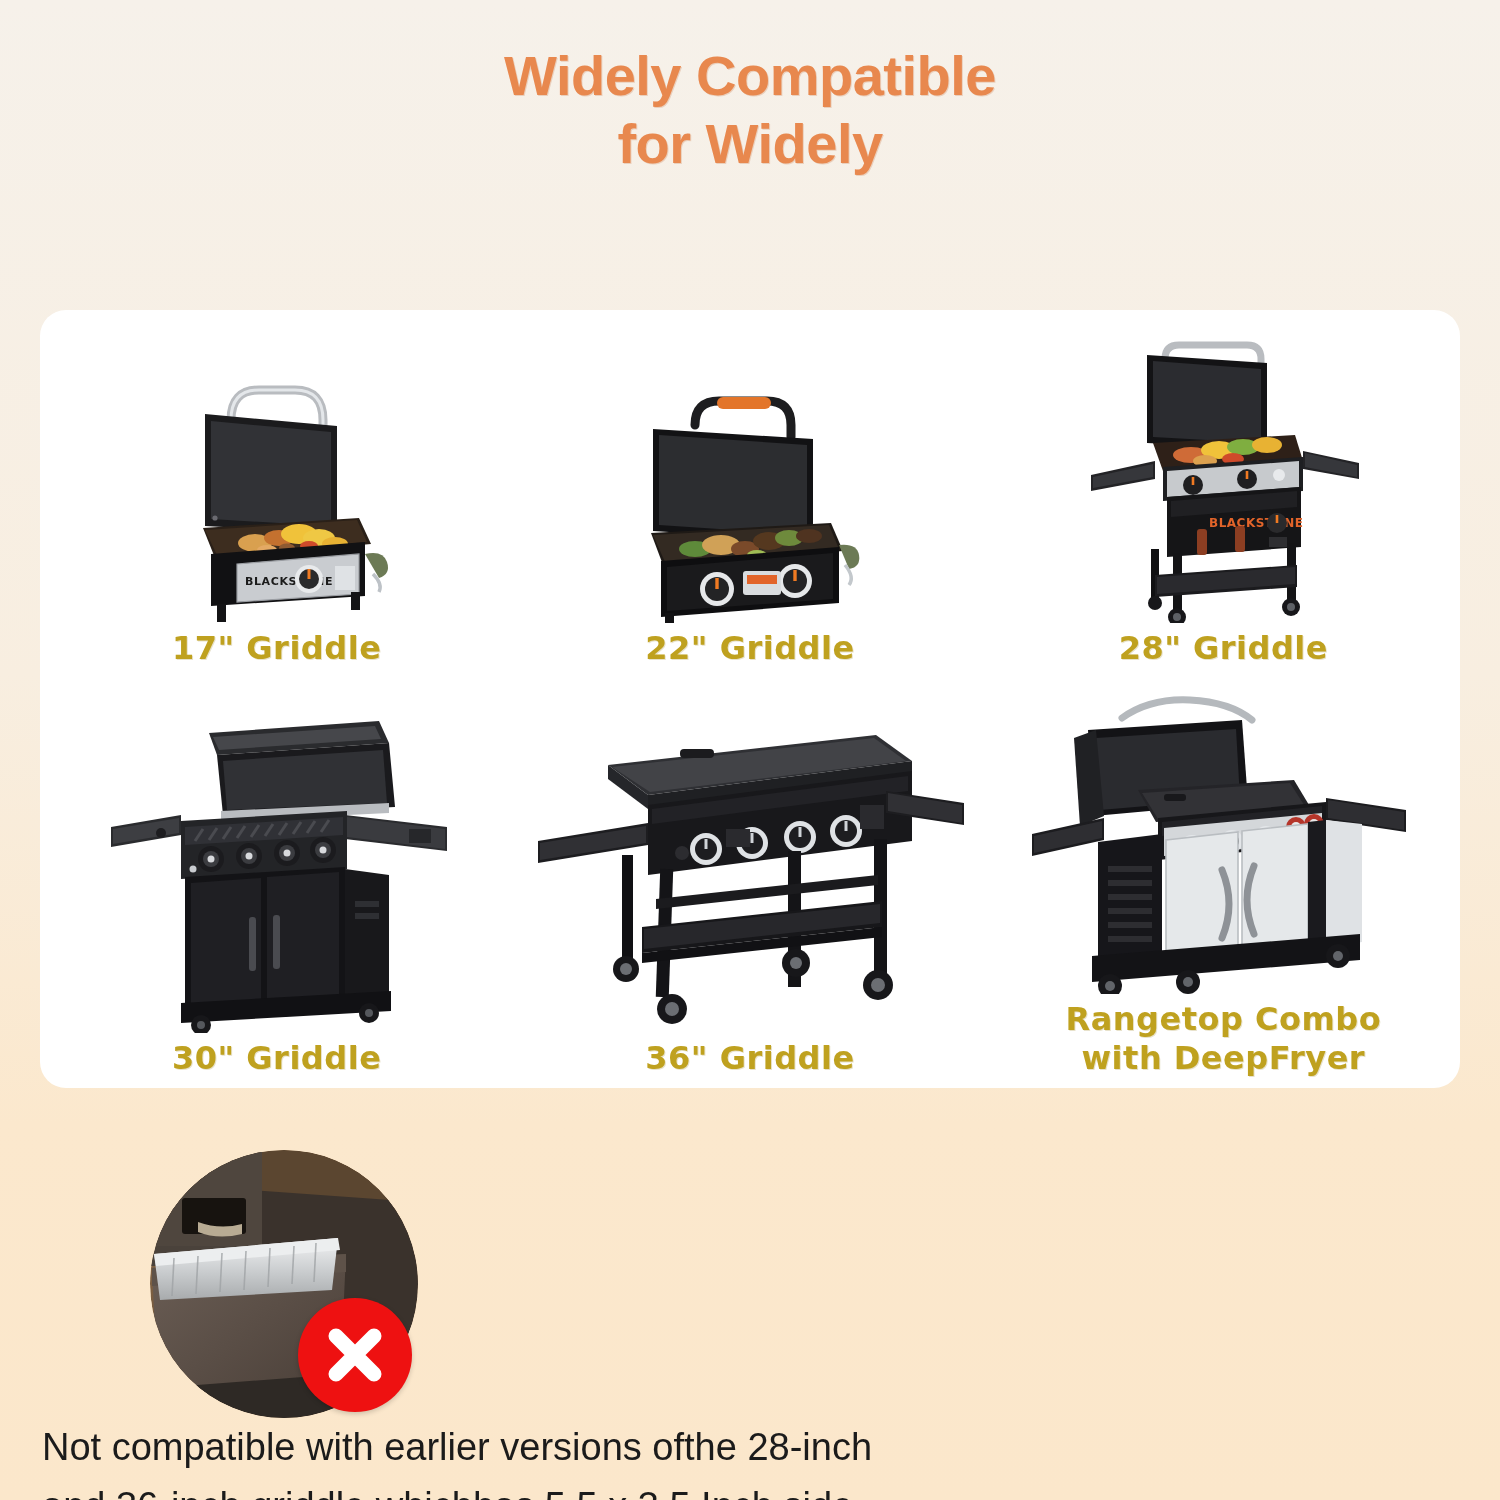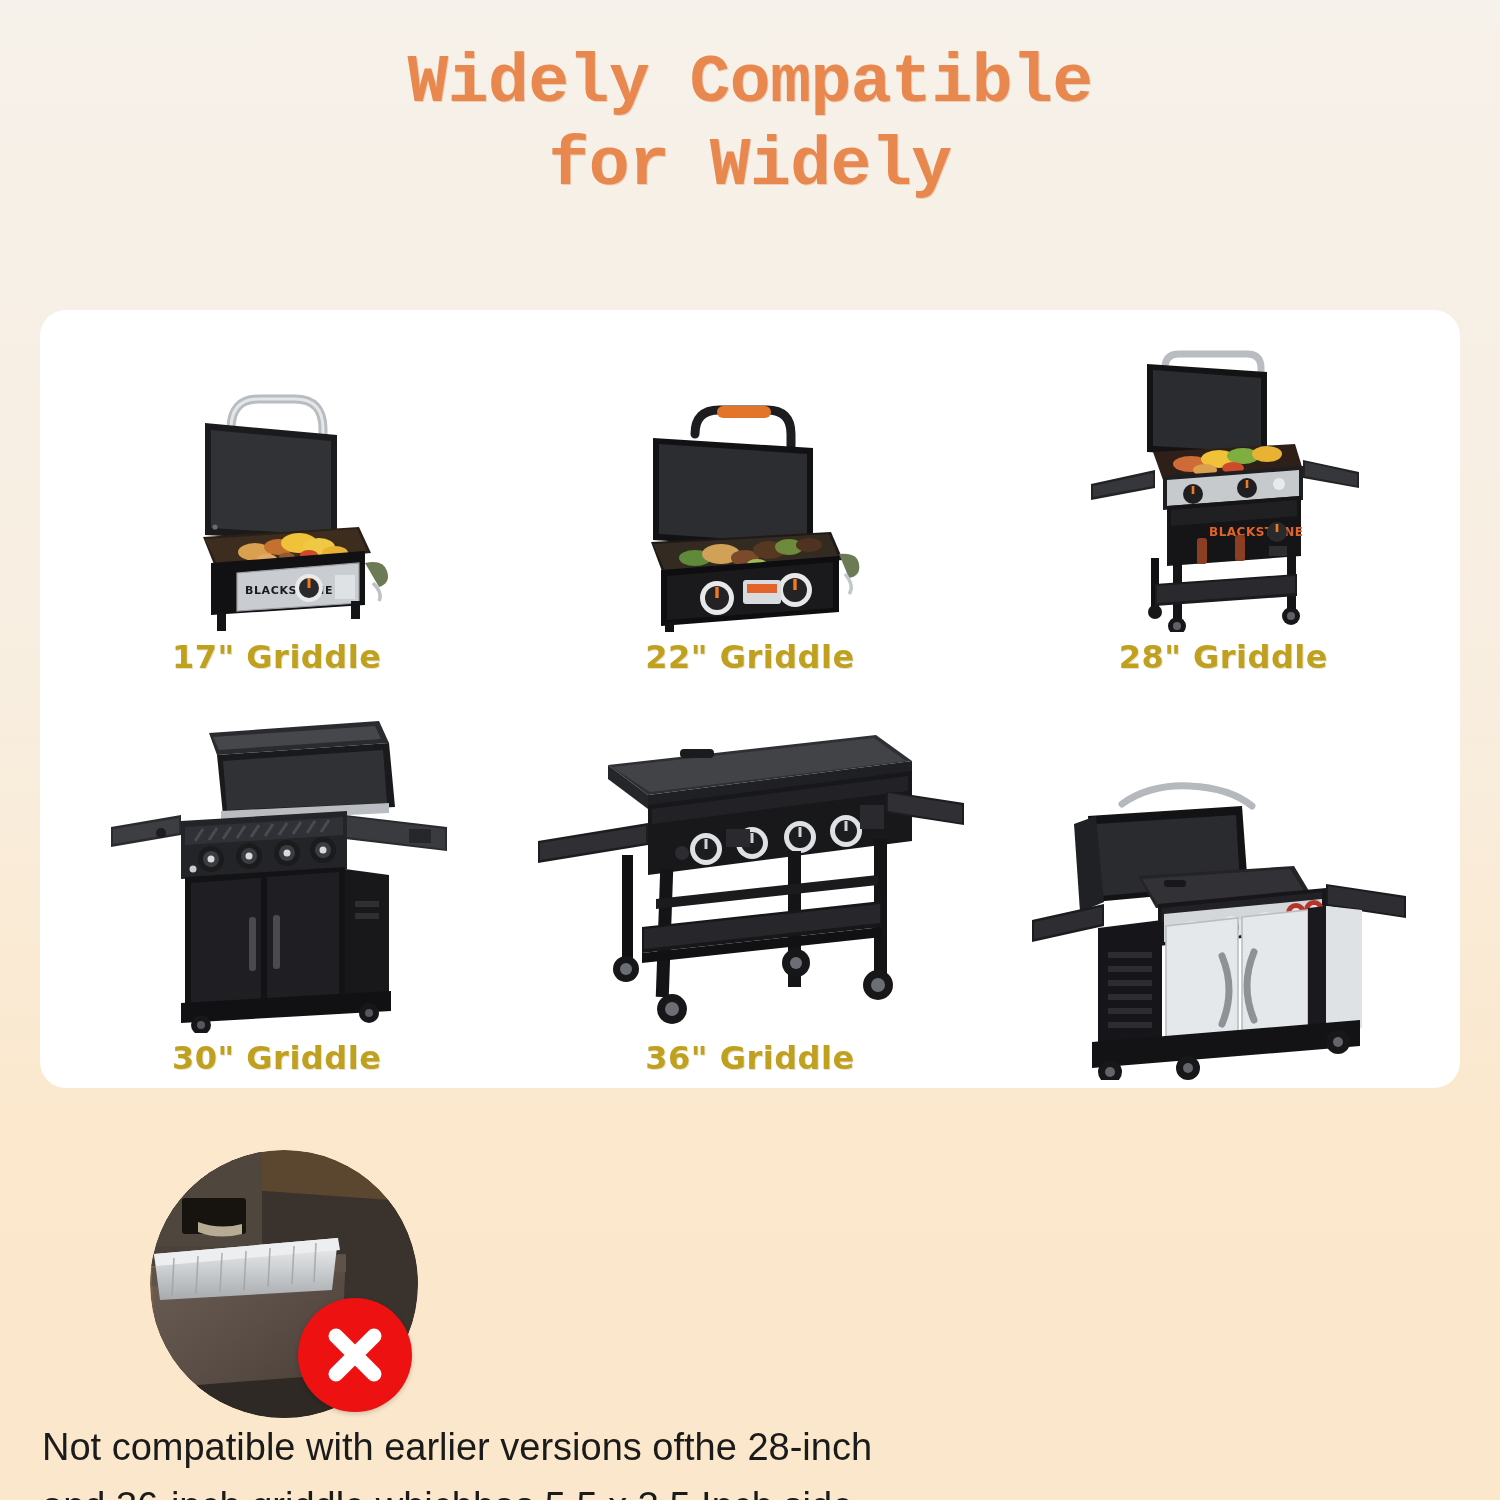--- a/index.html
+++ b/index.html
@@ -11,23 +11,23 @@
     overflow: hidden;
   }
 
   
   .title-wrap {
     width: 100%;
     padding-top: 42px;
     text-align: center;
   }
   .title-line {
-    font-family: Liberation Mono, monospace;
+    font-family: Liberation Sans, sans-serif;
     font-weight: bold;
-    font-size: 68px;
+    font-size: 56px;
     line-height: 1.22;
     letter-spacing: -0.5px;
     color: #E8884E;
     text-shadow: 1px 1px 0 rgba(200,110,60,.25);
   }
 
   
   .card {
     position: absolute;
     left: 40px;
@@ -448,20 +448,22 @@
 
           <path d="M66 262 L334 240 L334 266 L66 288 Z" fill="#131316"></path>
           <circle cx="84" cy="292" r="12" fill="#17171a"></circle>
             <circle cx="84" cy="292" r="5" fill="#62656a"></circle>
           <circle cx="162" cy="288" r="12" fill="#17171a"></circle>
             <circle cx="162" cy="288" r="5" fill="#62656a"></circle>
           <circle cx="312" cy="262" r="12" fill="#17171a"></circle>
             <circle cx="312" cy="262" r="5" fill="#62656a"></circle>
         </svg>
       </div>
+      <div class="cap" style="white-space:pre-line;">Rangetop Combo
+with DeepFryer</div>
     </div>
 
   </div>
 </div>
 
 <div class="note-row">
 
   <div class="photo">
     <svg viewBox="0 0 268 268">
       <defs>

